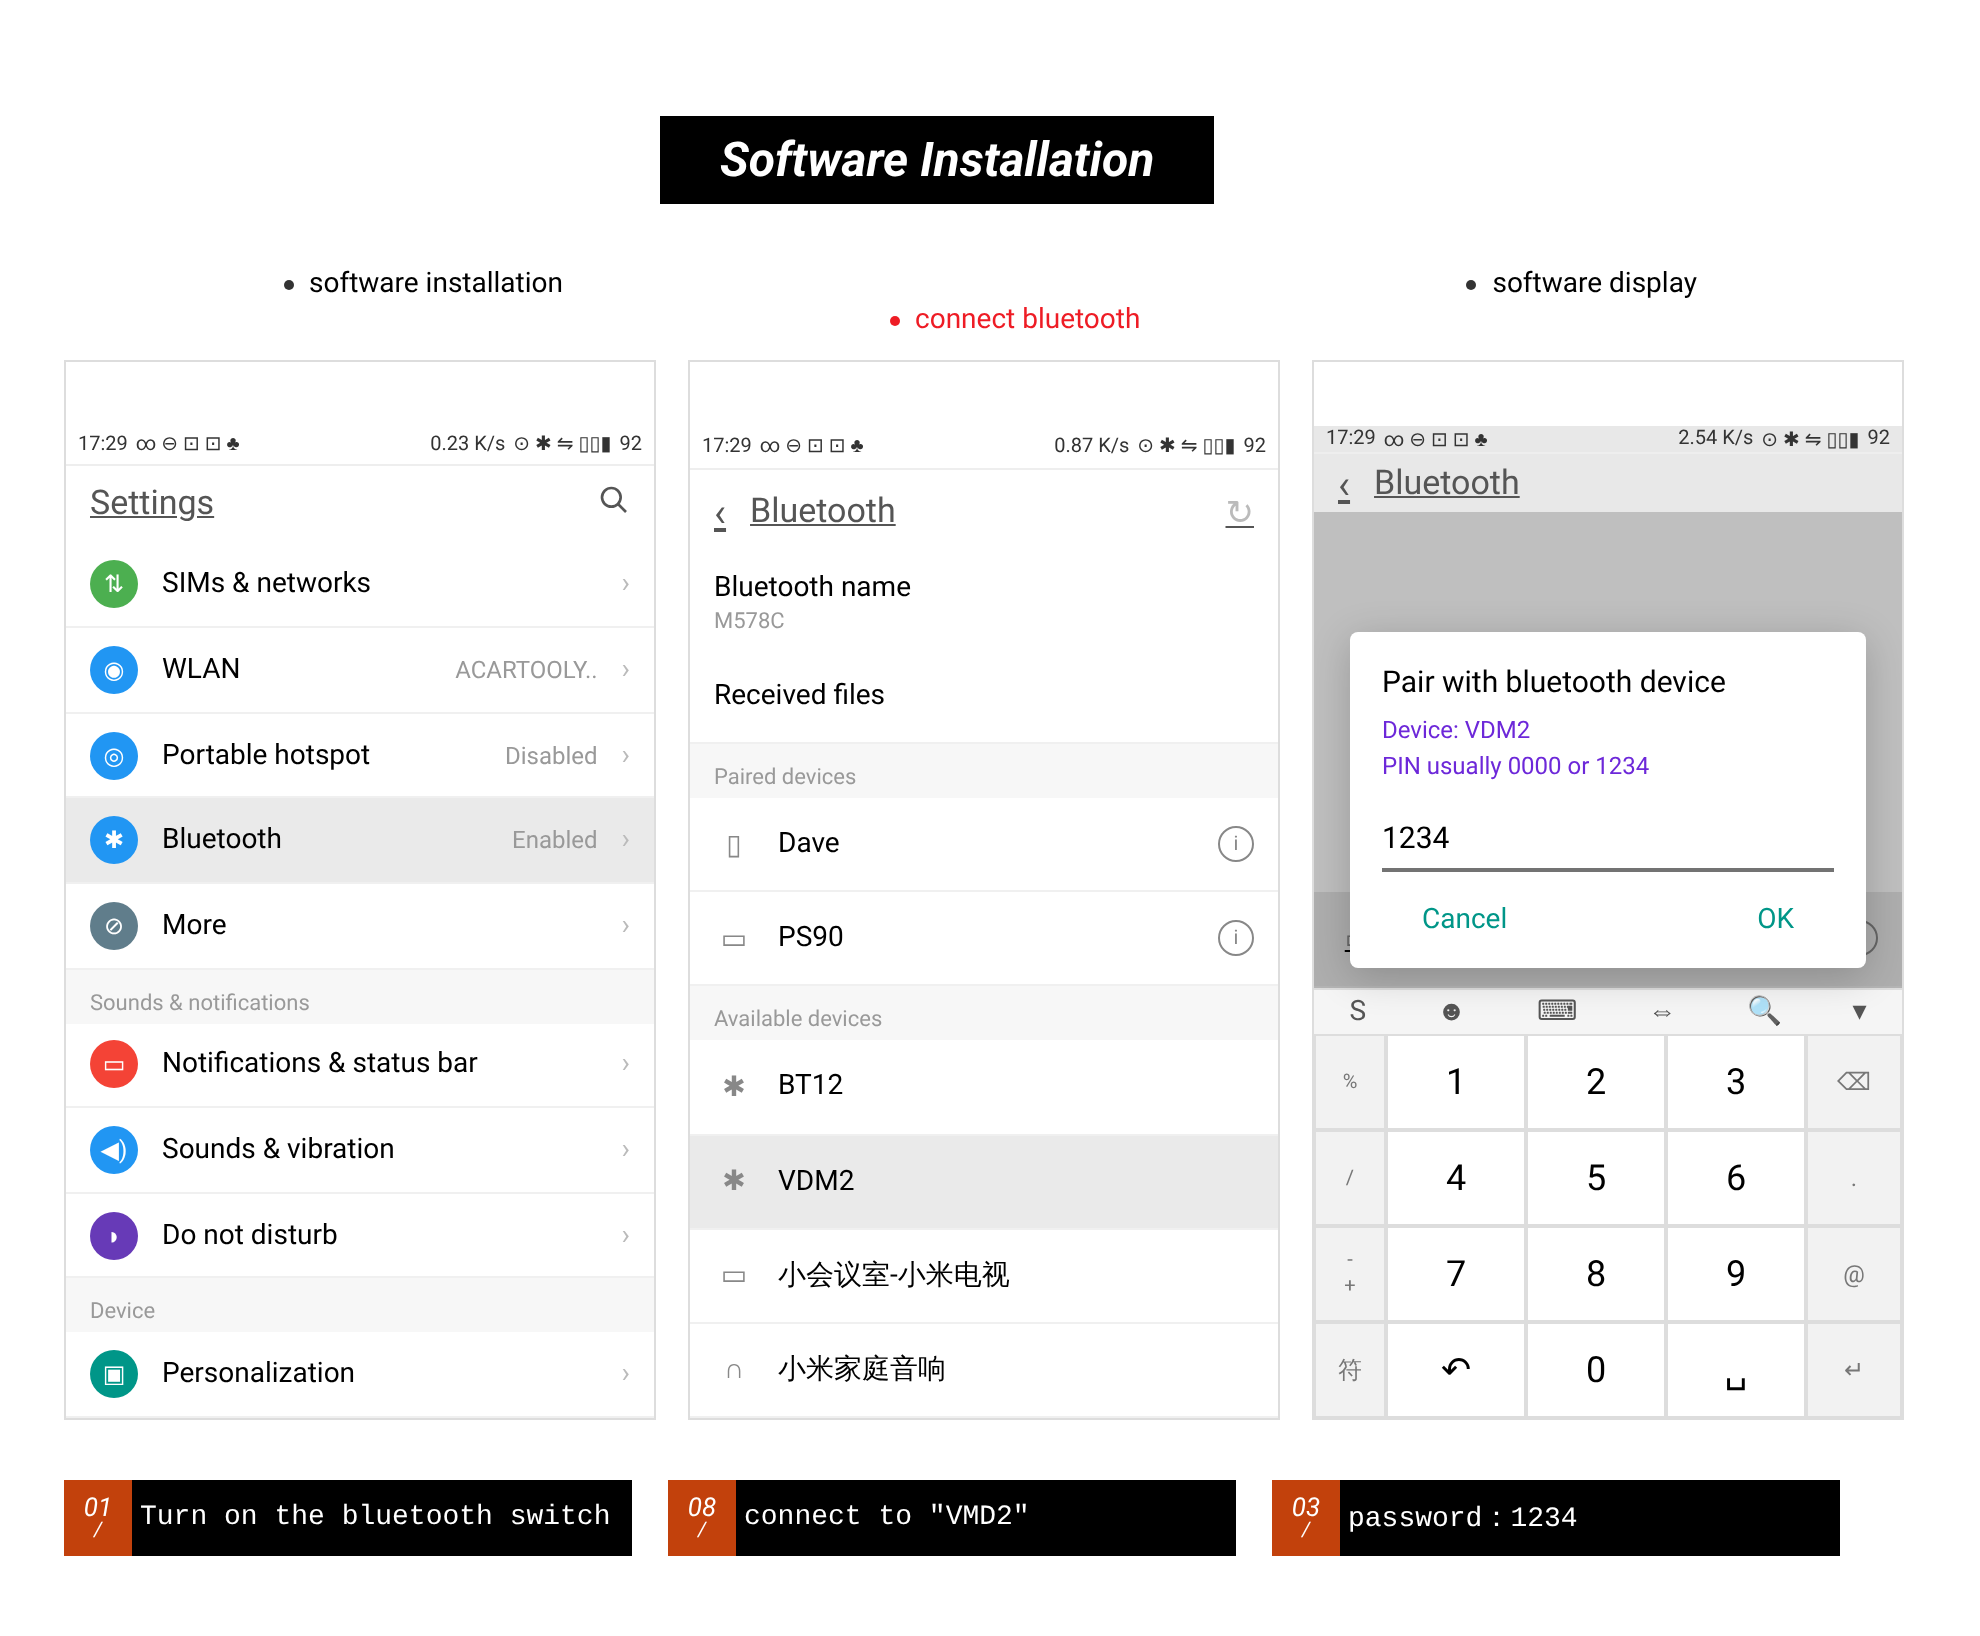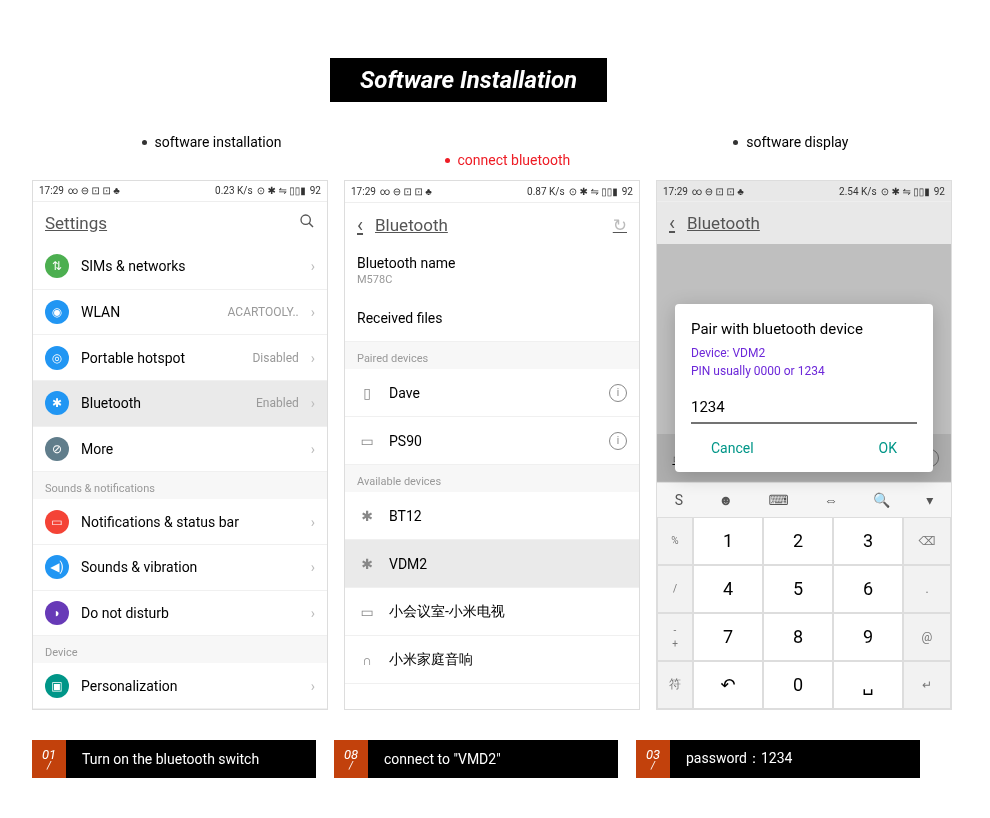--- a/index.html
+++ b/index.html
@@ -9,21 +9,21 @@
 
 .tabs { position: absolute; top: 116px; left: 0; width: 990px; display: flex; justify-content: space-around; padding: 0 60px; font-size: 14px; }
 .tab { display: flex; align-items: center; gap: 8px; }
 .tab-bullet { width: 5px; height: 5px; border-radius: 50%; background: #333; }
 .tab.active { color: #ee1c25; margin-top: 36px; }
 .tab.active .tab-bullet { background: #ee1c25; }
 
 .phones { position: absolute; top: 180px; left: 32px; display: flex; gap: 16px; }
 .phone { width: 296px; height: 530px; border: 1px solid #ddd; background: #fff; display: flex; flex-direction: column; overflow: hidden; position: relative; }
 
-.statusbar { height: 22px; background: #fff; font-size: 10px; color: #333; display: flex; justify-content: space-between; align-items: center; padding: 0 6px; border-bottom: 1px solid #eee; }
+.statusbar { height: 22px; background: #fff; font-size: 10px; color: #333; display: flex; justify-content: space-between; align-items: center; padding: 0 6px; border-bottom: 1px solid #eee; margin-top: 32px; }
 .statusbar .left, .statusbar .right { display: flex; align-items: center; gap: 4px; }
 
 .header { height: 44px; display: flex; align-items: center; padding: 0 12px; font-size: 17px; color: #555; gap: 12px; text-decoration: underline; }
 .header .search-icon { margin-left: auto; }
 .header .refresh-icon { margin-left: auto; color: #bbb; }
 .back-arrow { font-size: 20px; color: #555; }
 
 .row { height: 48px; display: flex; align-items: center; padding: 0 12px; gap: 12px; font-size: 14px; border-bottom: 1px solid #f0f0f0; }
 .row .icon-circle { width: 24px; height: 24px; border-radius: 50%; display: flex; align-items: center; justify-content: center; color: #fff; font-size: 12px; flex-shrink: 0; }
 .row .label { flex: 1; }
@@ -54,21 +54,21 @@
 .keyboard { display: grid; grid-template-columns: 36px 1fr 1fr 1fr 48px; background: #eee; flex: 1; }
 .key { border: 1px solid #ddd; display: flex; align-items: center; justify-content: center; font-size: 18px; background: #fff; height: 48px; }
 .key.side { background: #f2f2f2; font-size: 12px; color: #777; }
 .key.side-stack { flex-direction: column; gap: 2px; font-size: 10px; }
 
 
 .steps { position: absolute; top: 740px; left: 32px; display: flex; gap: 18px; }
 .step { display: flex; align-items: stretch; height: 38px; }
 .step-num { background: #c2410c; color: #fff; width: 34px; display: flex; flex-direction: column; align-items: center; justify-content: center; font-size: 13px; font-style: italic; line-height: 1; padding: 2px 0; }
 .step-num .slash { font-size: 10px; }
-.step-text { background: #000; color: #fff; padding: 0 16px; display: flex; align-items: center; font-size: 14px; min-width: 250px; }
+.step-text { background: #000; color: #fff; padding: 0 4px; display: flex; align-items: center; font-size: 14px; min-width: 250px; font-family: Liberation Mono, monospace; }
 
 svg { width: 16px; height: 16px; }
 </style>
 </head>
 <body>
 
 <div class="page-title-bar">Software Installation</div>
 
 <div class="tabs">
   <div class="tab">

